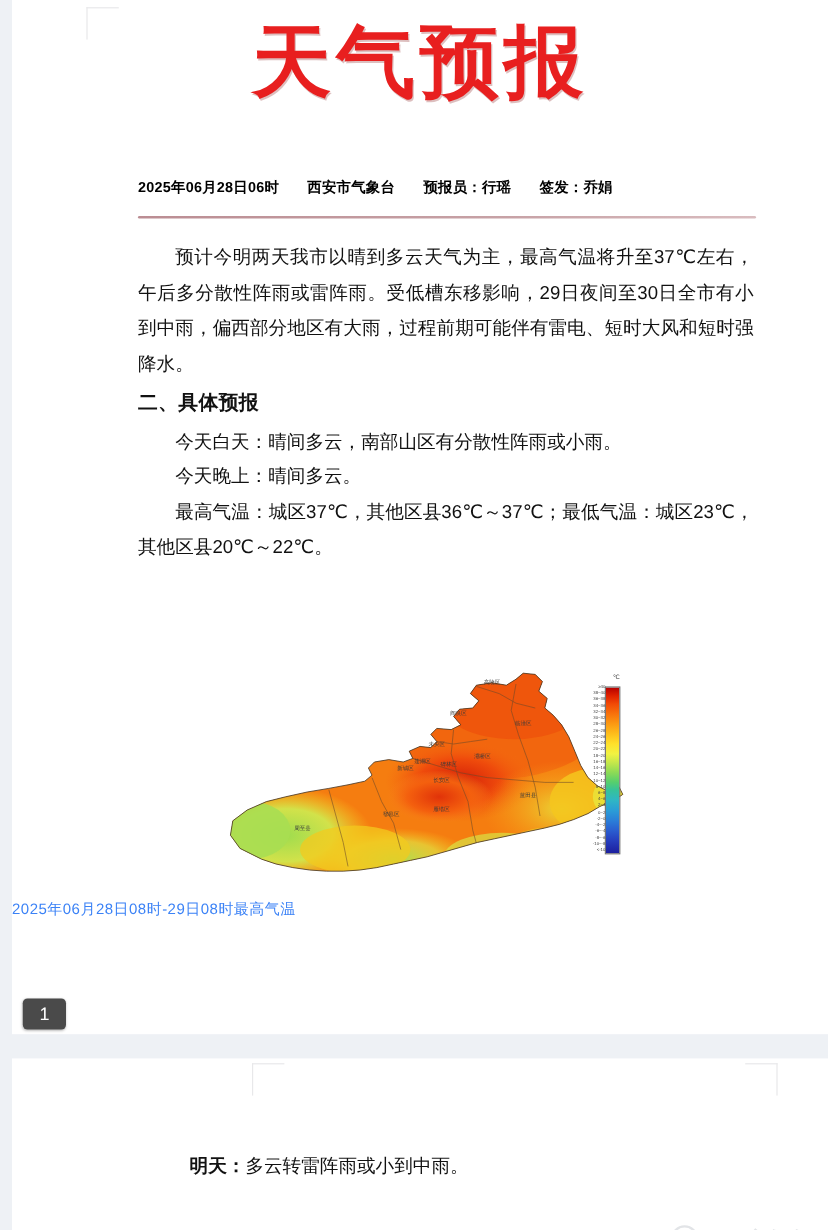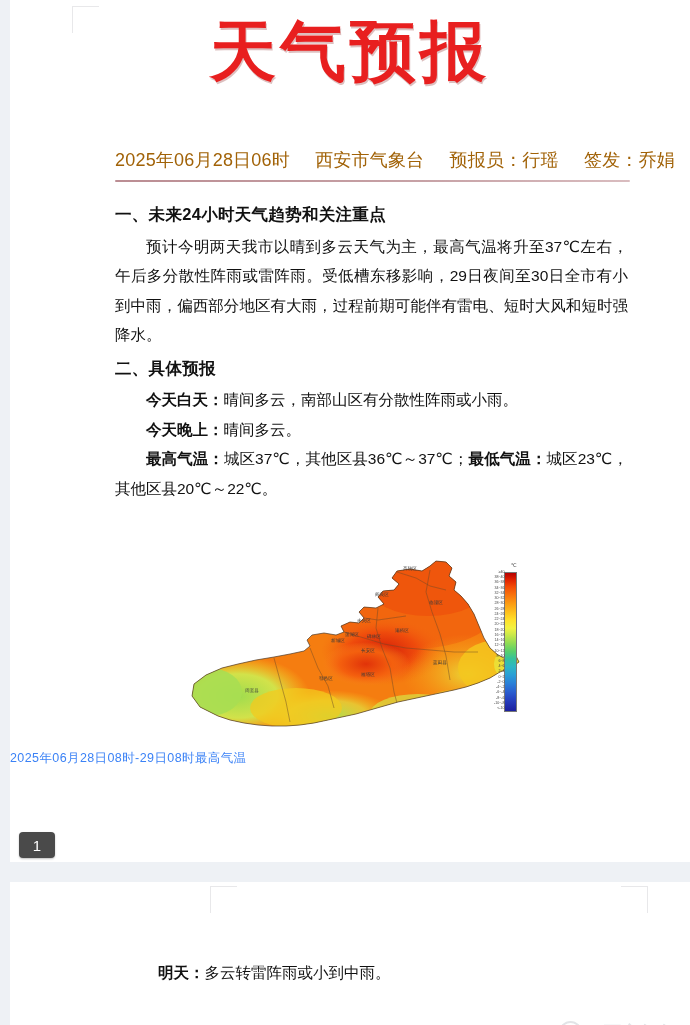--- a/index.html
+++ b/index.html
@@ -58,24 +58,25 @@
     font-family: "DejaVu Sans", sans-serif;
     font-weight: 700;
     font-size: 66px;
     letter-spacing: 4px;
     line-height: 1.15;
     text-shadow: 1px 2px 0 rgba(120,0,0,0.25);
   }
   .meta-line {
     position: absolute;
     top: 148px; left: 105px; right: 60px;
-    font-size: 18px;
-    color: #a16207;
+    font-size: 12px;
+    color: #000000;
     letter-spacing: 0.2px;
     white-space: nowrap;
+    font-weight: bold;
   }
   .meta-line .seg { margin-right: 20px; }
   .meta-line .seg:last-child { margin-right: 0; }
 
   .rule {
     position: absolute;
     top: 180px; left: 105px;
     width: 515px; height: 2px;
     background: linear-gradient(to right, #bb8d93, #c7a2a6 60%, #d9bcbf);
     border-radius: 1px;
@@ -100,21 +101,21 @@
     text-align: justify;
     text-justify: inter-ideograph;
     text-indent: 2em;
   }
   .item {
     margin: 0;
     text-indent: 2em;
     text-align: justify;
     text-justify: inter-ideograph;
   }
-  .item .lbl { font-weight: 700; }
+  .item .lbl { font-weight: 400; }
   .sec-head-2 { margin-top: 4px; }
 
   
   .figure {
     position: absolute;
     top: 556px; left: 0; right: 0;
   }
   .map-wrap {
     position: relative;
     width: 345px;
@@ -238,21 +239,20 @@
       <span class="seg">2025年06月28日06时</span>
       <span class="seg">西安市气象台</span>
       <span class="seg">预报员：行瑶</span>
       <span class="seg">签发：乔娟</span>
     </div>
 
     <div class="rule"></div>
 
     <div class="content">
 
-      <div class="sec-head">一、未来24小时天气趋势和关注重点</div>
       <p class="para">预计今明两天我市以晴到多云天气为主，最高气温将升至37℃左右，午后多分散性阵雨或雷阵雨。受低槽东移影响，29日夜间至30日全市有小到中雨，偏西部分地区有大雨，过程前期可能伴有雷电、短时大风和短时强降水。</p>
 
       <div class="sec-head sec-head-2">二、具体预报</div>
 
       <p class="item"><span class="lbl">今天白天：</span><span>晴间多云，南部山区有分散性阵雨或小雨。</span></p>
 
       <p class="item"><span class="lbl">今天晚上：</span><span>晴间多云。</span></p>
 
       <p class="item"><span class="lbl">最高气温：</span><span>城区37℃，其他区县36℃～37℃；</span><span class="lbl">最低气温：</span><span>城区23℃，其他区县20℃～22℃。</span></p>
 

